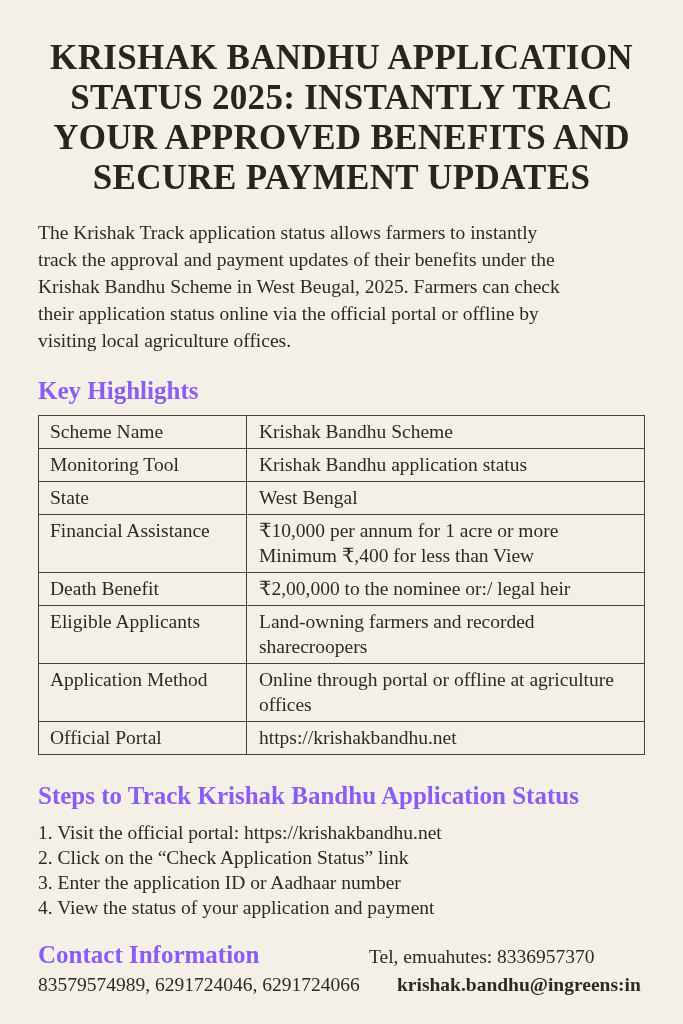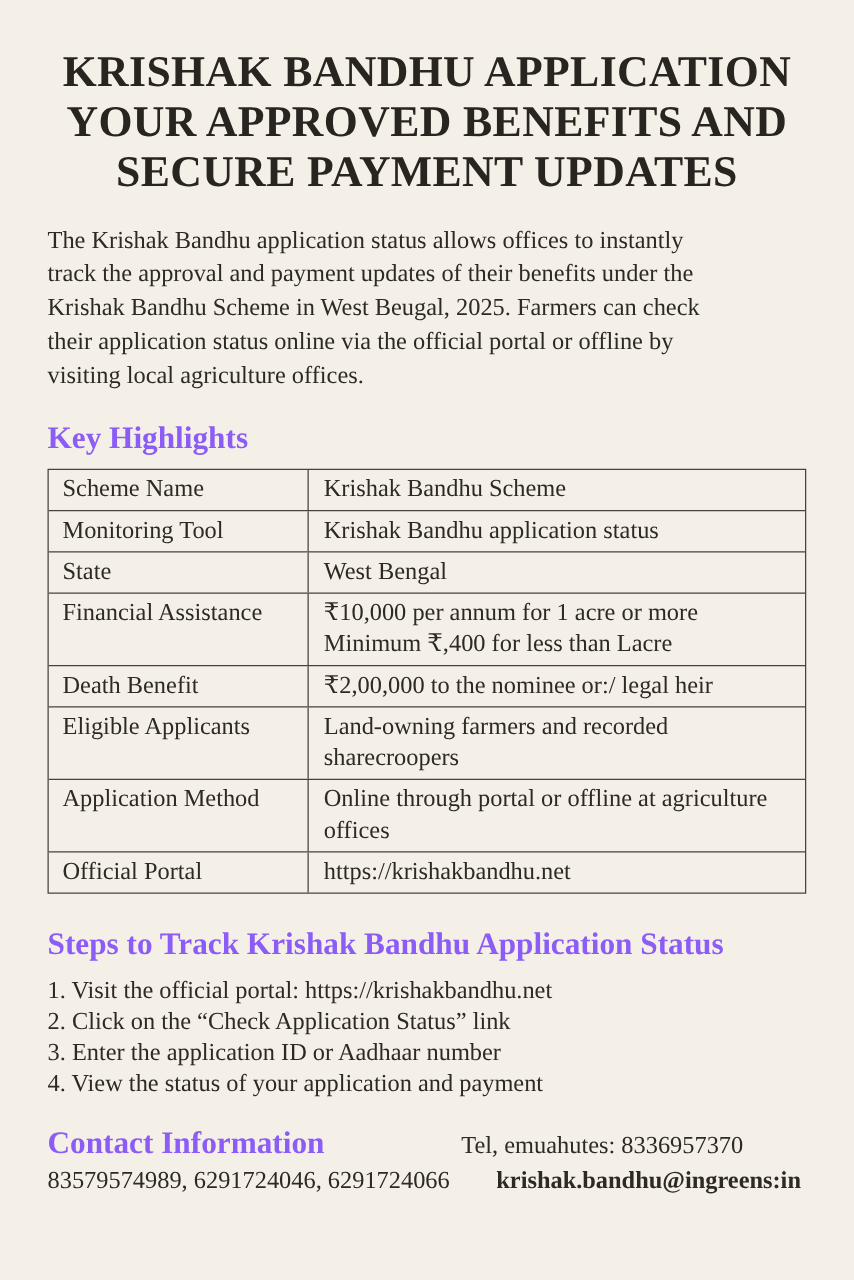--- a/index.html
+++ b/index.html
@@ -91,26 +91,27 @@
   }
   .contact-email { flex: 0 0 248px; text-align: left; font-weight: bold; }
 </style>
 </head>
 <body>
 
 <div class="page">
 
   <h1 class="title">
     <span class="title-line">KRISHAK BANDHU APPLICATION</span>
+    <span class="title-line">STATUS 2025: INSTANTLY TRAC</span>
     <span class="title-line">YOUR APPROVED BENEFITS AND</span>
     <span class="title-line">SECURE PAYMENT UPDATES</span>
   </h1>
 
   <p class="intro">
-    <span class="intro-line">The Krishak Bandhu application status allows offices to instantly</span>
+    <span class="intro-line">The Krishak Track application status allows farmers to instantly</span>
     <span class="intro-line">track the approval and payment updates of their benefits under the</span>
     <span class="intro-line">Krishak Bandhu Scheme in West Beugal, 2025. Farmers can check</span>
     <span class="intro-line">their application status online via the official portal or offline by</span>
     <span class="intro-line">visiting local agriculture offices.</span>
   </p>
 
   <h2 class="section-heading kh-heading">Key Highlights</h2>
 
   <div class="kh-table">
 
@@ -135,21 +136,21 @@
       <div class="td td-value">
         <div class="value-line">West Bengal</div>
 
       </div>
     </div>
 
     <div class="tr">
       <div class="td td-label">Financial Assistance</div>
       <div class="td td-value">
         <div class="value-line">₹10,000 per annum for 1 acre or more</div>
-        <div class="value-line">Minimum ₹,400 for less than Lacre</div>
+        <div class="value-line">Minimum ₹,400 for less than View</div>
       </div>
     </div>
 
     <div class="tr">
       <div class="td td-label">Death Benefit</div>
       <div class="td td-value">
         <div class="value-line">₹2,00,000 to the nominee or:/ legal heir</div>
 
       </div>
     </div>

